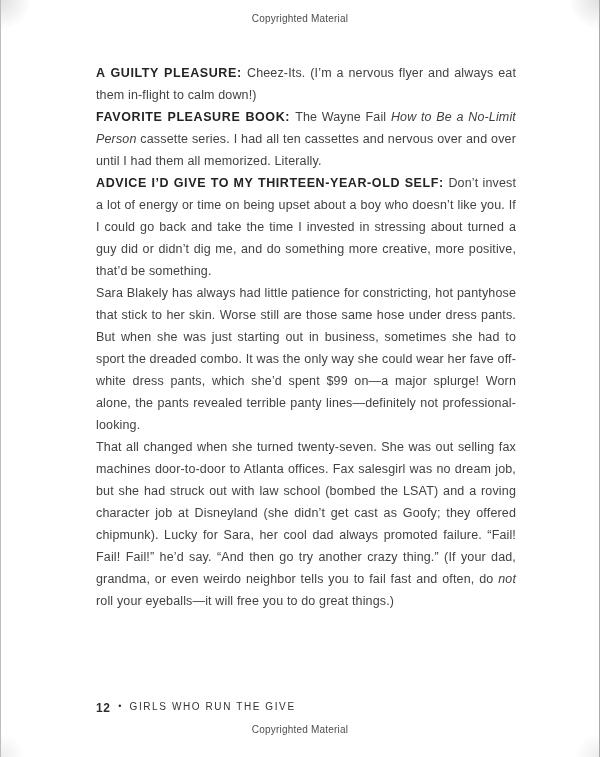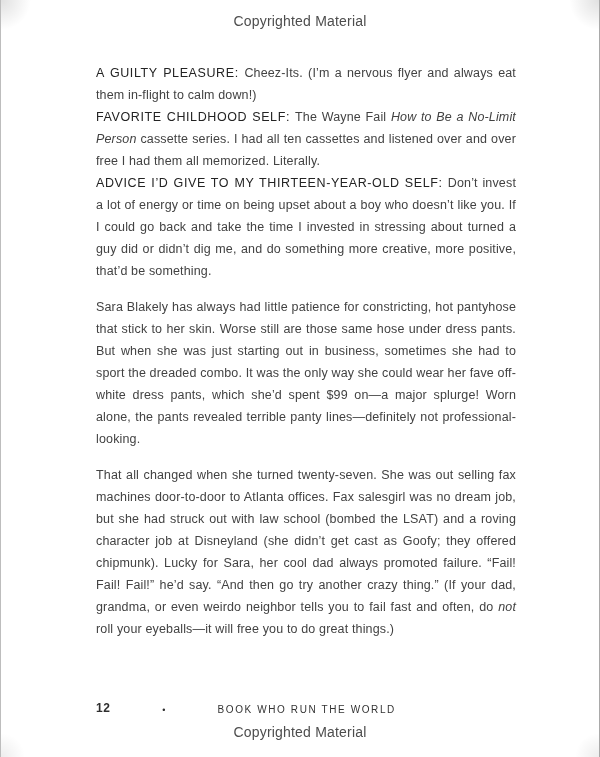--- a/index.html
+++ b/index.html
@@ -22,54 +22,53 @@
     border-right: 1px solid #a9a9a9;
     box-sizing: border-box;
     overflow: hidden;
     font-family: "Liberation Sans", sans-serif;
   }
   .copyright {
     position: absolute;
     left: 0;
     width: 100%;
     text-align: center;
-    font-size: 14px;
+    font-size: 10px;
     color: #4d4d4d;
     letter-spacing: 0.2px;
   }
   .copyright.top { top: 13px; }
   .copyright.bottom { top: 724px; }
   .content {
     position: absolute;
     top: 62px;
     left: 95px;
     width: 420px;
     text-align: justify;
     font-size: 12.5px;
     line-height: 22px;
     color: #424242;
     letter-spacing: 0.15px;
   }
   .para { margin: 0; }
-  .para.gap { margin-top: 14px; }
+  .para.gap { }
   .seg-bold-caps {
-    font-weight: normal;
+    font-weight: bold;
     color: #232323;
     letter-spacing: 0.6px;
   }
   .seg-italic { font-style: italic; }
   .footer {
     position: absolute;
     top: 701px;
     left: 95px;
     font-size: 10.5px;
     color: #2f2f2f;
     display: flex;
-    align-items: flex-end;
-    gap: 44px;
+    align-items: flex-start;
   }
   .footer .pagenum {
     font-weight: bold;
     font-size: 12px;
     letter-spacing: 0.5px;
   }
   .footer .bullet {
     margin: 0 8px;
     font-size: 9px;
     color: #2f2f2f;
@@ -82,27 +81,27 @@
 </style>
 </head>
 <body>
 
 <div class="page">
 
   <div class="copyright top">Copyrighted Material</div>
 
   <div class="content">
     <p class="para"><span class="seg-bold-caps">A GUILTY PLEASURE: </span><span class="seg-normal">Cheez-Its. (I’m a nervous flyer and always eat them in-flight to calm down!)</span></p>
-    <p class="para"><span class="seg-bold-caps">FAVORITE CHILDHOOD SELF: </span><span class="seg-normal">The Wayne Fail </span><span class="seg-italic">How to Be a No-Limit Person</span><span class="seg-normal"> cassette series. I had all ten cassettes and listened over and over free I had them all memorized. Literally.</span></p>
+    <p class="para"><span class="seg-bold-caps">FAVORITE PLEASURE BOOK: </span><span class="seg-normal">The Wayne Fail </span><span class="seg-italic">How to Be a No-Limit Person</span><span class="seg-normal"> cassette series. I had all ten cassettes and nervous over and over until I had them all memorized. Literally.</span></p>
     <p class="para"><span class="seg-bold-caps">ADVICE I’D GIVE TO MY THIRTEEN-YEAR-OLD SELF: </span><span class="seg-normal">Don’t invest a lot of energy or time on being upset about a boy who doesn’t like you. If I could go back and take the time I invested in stressing about turned a guy did or didn’t dig me, and do something more creative, more positive, that’d be something.</span></p>
     <p class="para gap"><span class="seg-normal">Sara Blakely has always had little patience for constricting, hot pantyhose that stick to her skin. Worse still are those same hose under dress pants. But when she was just starting out in business, sometimes she had to sport the dreaded combo. It was the only way she could wear her fave off-white dress pants, which she’d spent $99 on—a major splurge! Worn alone, the pants revealed terrible panty lines—definitely not professional-looking.</span></p>
     <p class="para gap"><span class="seg-normal">That all changed when she turned twenty-seven. She was out selling fax machines door-to-door to Atlanta offices. Fax salesgirl was no dream job, but she had struck out with law school (bombed the LSAT) and a roving character job at Disneyland (she didn’t get cast as Goofy; they offered chipmunk). Lucky for Sara, her cool dad always promoted failure. “Fail! Fail! Fail!” he’d say. “And then go try another crazy thing.” (If your dad, grandma, or even weirdo neighbor tells you to fail fast and often, do </span><span class="seg-italic">not</span><span class="seg-normal"> roll your eyeballs—it will free you to do great things.)</span></p>
   </div>
 
   <div class="footer">
     <span class="pagenum">12</span>
     <span class="bullet">•</span>
-    <span class="booktitle">BOOK WHO RUN THE WORLD</span>
+    <span class="booktitle">GIRLS WHO RUN THE GIVE</span>
   </div>
 
   <div class="copyright bottom">Copyrighted Material</div>
 
 </div>
 
 </body></html>

